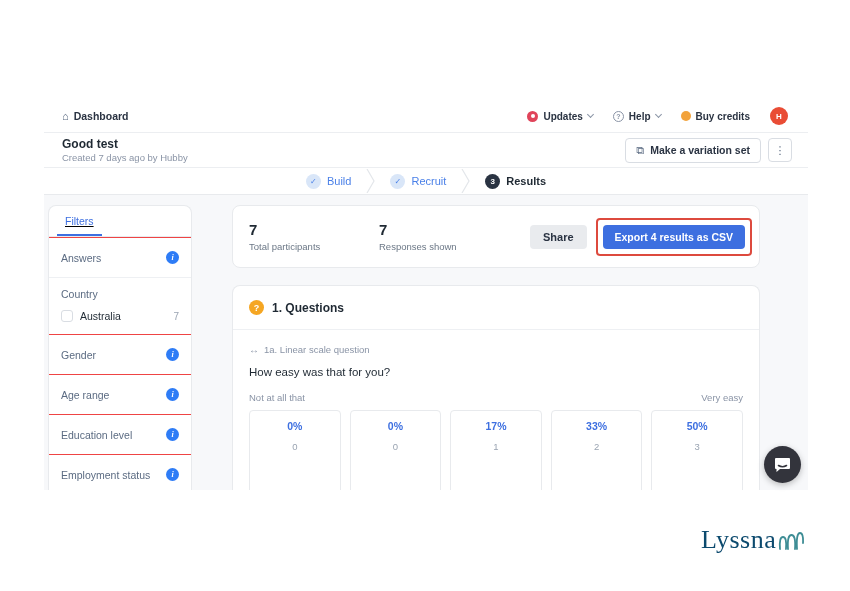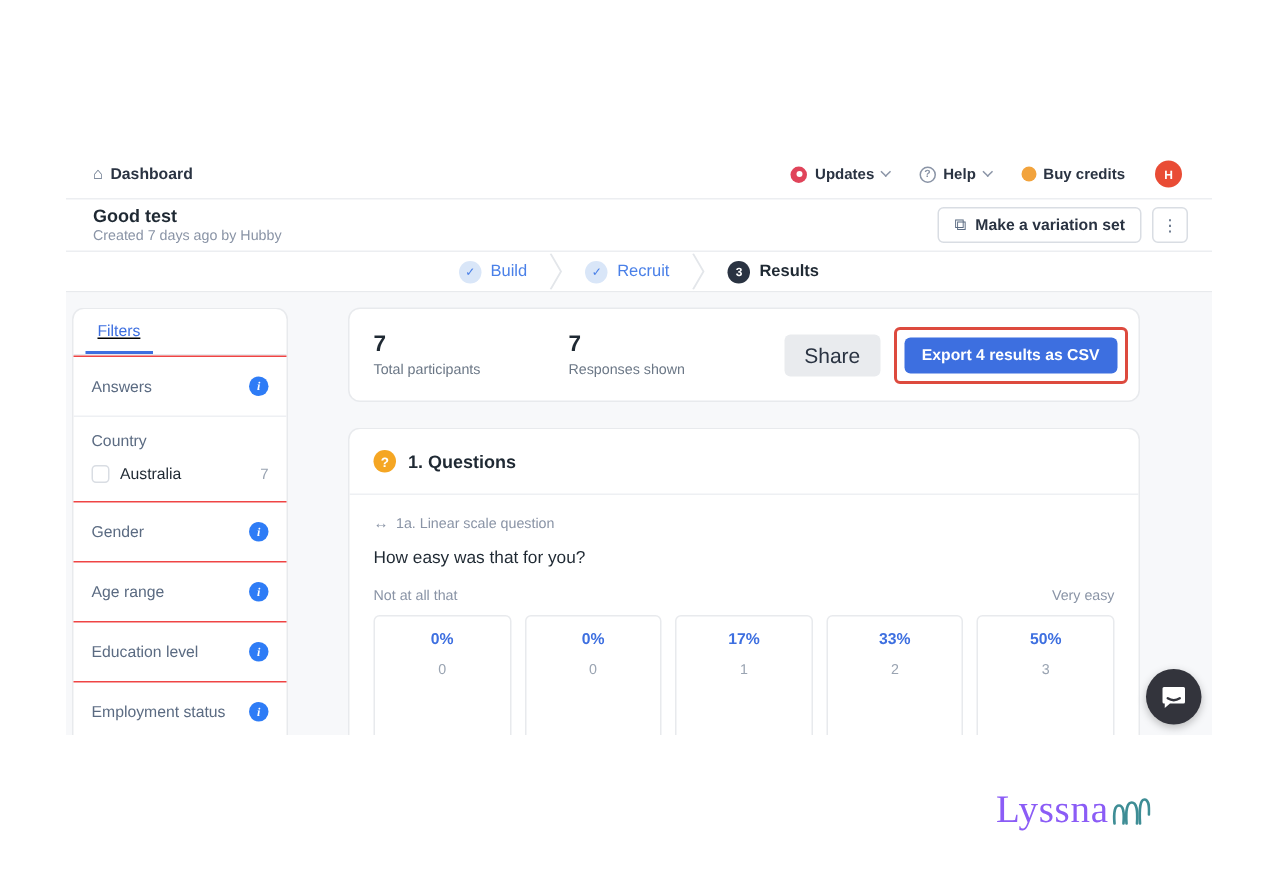--- a/index.html
+++ b/index.html
@@ -57,21 +57,21 @@
   .sb-option-label { font-size:10.5px; color:#1f2933; flex:1; }
   .sb-option-count { font-size:10px; color:#9aa4b2; }
 
   
   .main { width:528px; margin-left:40px; }
   .stats-card { height:63px; background:#fff; border:1px solid #e8eaed; border-radius:8px; display:flex; align-items:center; padding:0 14px 0 16px; }
   .stat { width:130px; }
   .stat-val { font-size:15px; font-weight:bold; color:#1f2933; }
   .stat-label { font-size:9.5px; color:#6b7786; margin-top:3px; }
   .stats-spacer { flex:1; }
-  .btn-share { background:#e9ebee; border:none; border-radius:4px; padding:6px 13px; font-size:14px; font-weight:normal; color:#2a3342; cursor:pointer; margin-right:16px; }
+  .btn-share { background:#e9ebee; border:none; border-radius:4px; padding:6px 13px; font-size:11px; font-weight:bold; color:#2a3342; cursor:pointer; margin-right:16px; }
   .export-wrap { position:relative; }
   .btn-export { background:#3d6fe0; border:none; border-radius:4px; padding:6px 12px; font-size:10.5px; font-weight:bold; color:#fff; cursor:pointer; }
   .red-box { position:absolute; top:-7px; left:-7px; right:-7px; bottom:-7px; border:2px solid #dd4a3e; border-radius:4px; pointer-events:none; }
 
   .q-card { margin-top:17px; background:#fff; border:1px solid #e8eaed; border-bottom:none; border-radius:8px 8px 0 0; }
   .q-head { display:flex; align-items:center; gap:8px; padding:14px 16px; border-bottom:1px solid #eef0f3; }
   .q-ic { width:15px; height:15px; border-radius:50%; background:#f5a623; color:#fff; font-size:9px; font-weight:bold; display:flex; align-items:center; justify-content:center; }
   .q-title { font-size:12px; font-weight:bold; color:#1f2933; }
   .q-body { padding:14px 16px 0; }
   .q-type { display:flex; align-items:center; gap:5px; font-size:9.5px; color:#8a94a6; }
@@ -79,21 +79,21 @@
   .q-text { font-size:11.5px; color:#1f2933; margin-top:11px; }
   .scale-labels { display:flex; justify-content:space-between; font-size:9.5px; color:#8a94a6; margin-top:14px; }
   .cols { display:flex; gap:9px; margin-top:7px; }
   .col { flex:1; border:1px solid #e8eaed; border-radius:4px; background:#fff; height:150px; position:relative; text-align:center; }
   .col-pct { font-size:10.5px; font-weight:bold; color:#3d6fe0; margin-top:9px; }
   .col-cnt { font-size:9.5px; color:#9aa4b2; margin-top:9px; }
   .col-fill { position:absolute; bottom:0; left:0; right:0; background:#e9ecef; border-radius:0 0 3px 3px; }
 
   
   .chat-bubble { position:absolute; left:764px; top:446px; width:37px; height:37px; border-radius:50%; background:#33343c; display:flex; align-items:center; justify-content:center; cursor:pointer; box-shadow:0 2px 6px rgba(0,0,0,0.25); }
-  .logo { position:absolute; left:664px; top:527px; display:flex; align-items:flex-start; color:#8b5cf6; }
+  .logo { position:absolute; left:701px; top:527px; display:flex; align-items:flex-start; color:#0c4a6e; }
   .logo-text { font-family:"Liberation Serif", serif; font-size:26px; line-height:1; letter-spacing:0.5px; }
   .logo-mark { margin:2px 0 0 2px; }
 </style>
 </head>
 <body>
 
 <div class="app">
 
   <div class="topbar">
     <div class="tb-left">

